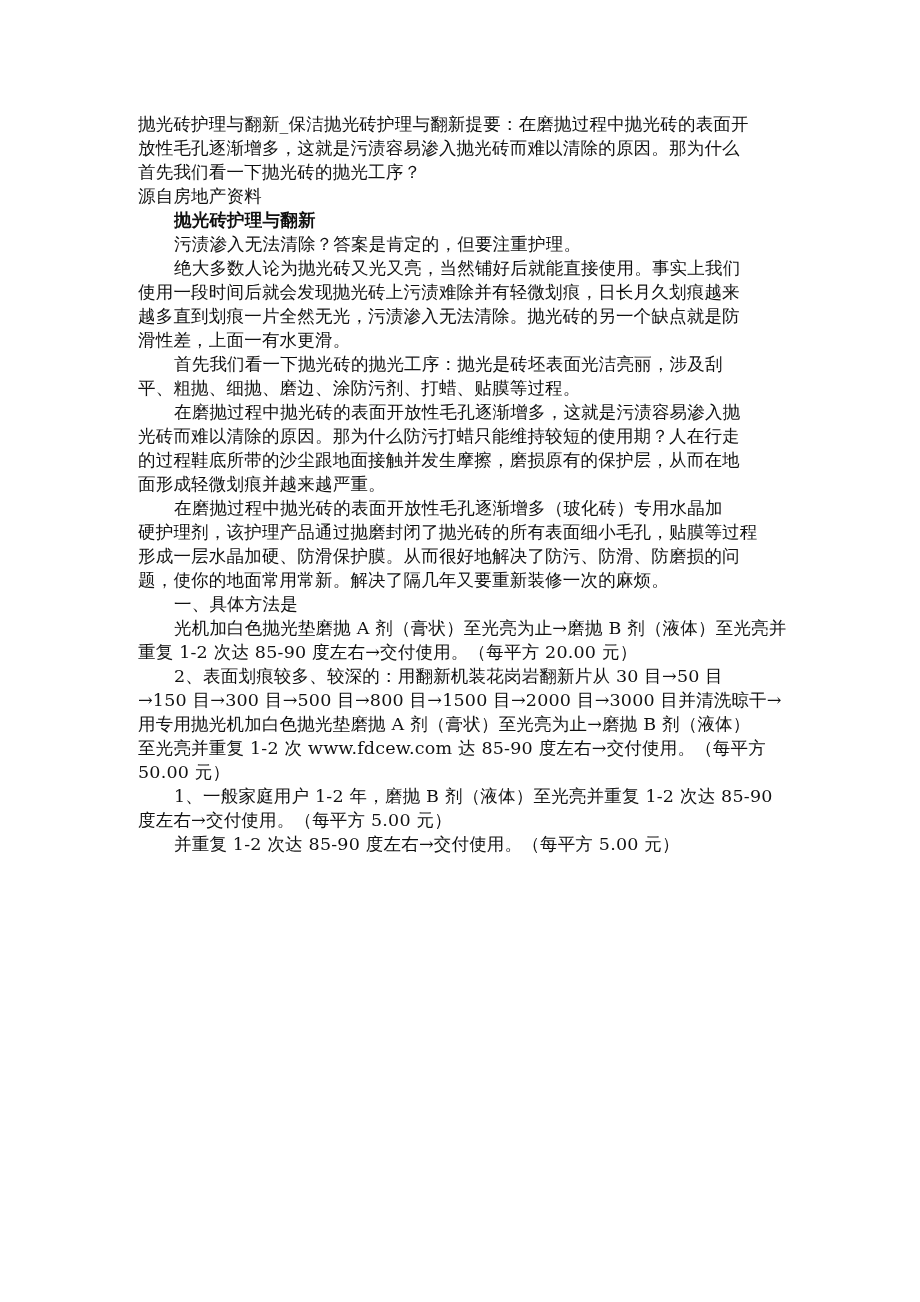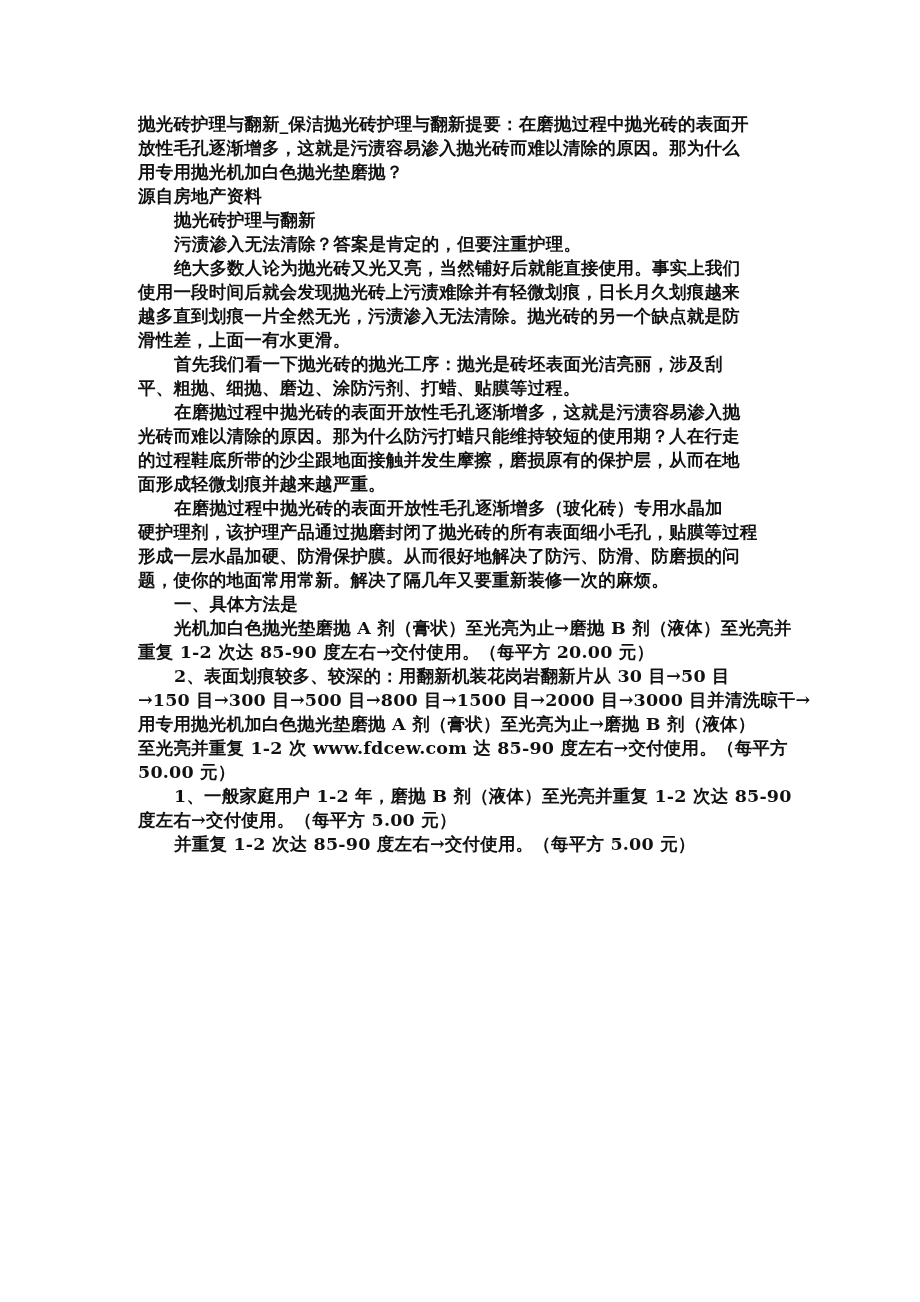--- a/index.html
+++ b/index.html
@@ -21,21 +21,20 @@
       top: 112px;
       width: 660px;
     }
     .line {
       display: block;
       height: 24px;
       line-height: 24px;
       font-size: 17.5px;
       white-space: nowrap;
       letter-spacing: 0.2px;
-      font-weight: bold;
     }
     .block {
       margin: 0;
       padding: 0;
     }
     .gap {
     }
     .indent > .line:first-child {
       padding-left: 36px;
     }
@@ -45,21 +44,21 @@
     }
   </style>
 </head>
 <body>
 
 <div class="page">
 
   <div class="block">
     <span class="line">抛光砖护理与翻新_保洁抛光砖护理与翻新提要：在磨抛过程中抛光砖的表面开</span>
     <span class="line">放性毛孔逐渐增多，这就是污渍容易渗入抛光砖而难以清除的原因。那为什么</span>
-    <span class="line">用专用抛光机加白色抛光垫磨抛？</span>
+    <span class="line">首先我们看一下抛光砖的抛光工序？</span>
     <span class="line">源自房地产资料</span>
   </div>
 
   <div class="block gap">
     <span class="line title-line">抛光砖护理与翻新</span>
   </div>
 
   <div class="block gap indent">
     <span class="line">污渍渗入无法清除？答案是肯定的，但要注重护理。</span>
   </div>

